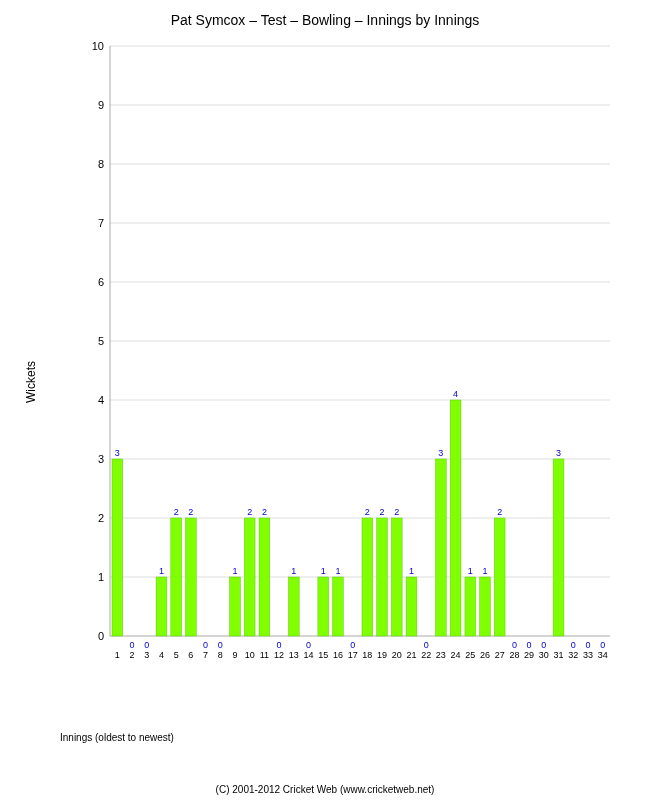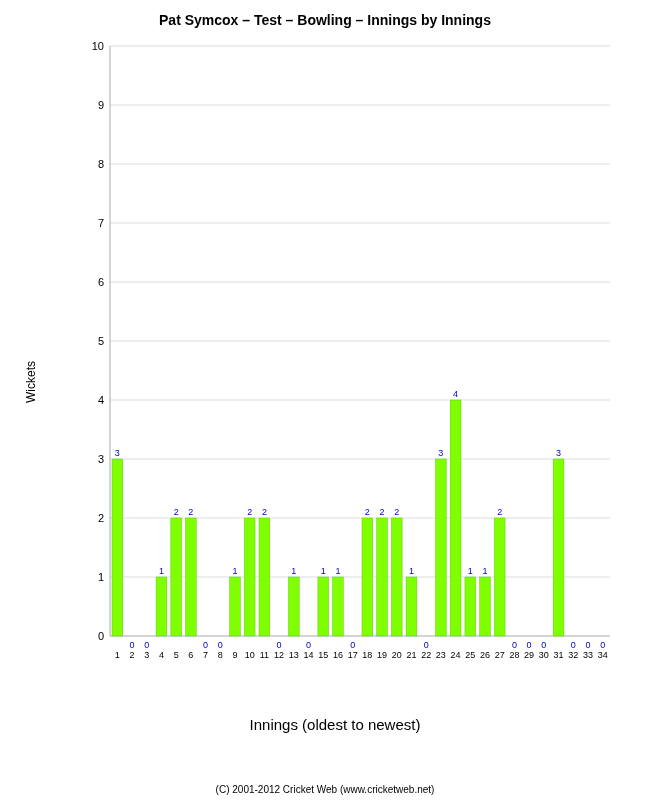--- a/index.html
+++ b/index.html
@@ -15,21 +15,20 @@
       width: 650px;
       height: 800px;
       position: relative;
       background: #fff;
     }
     .chart-title {
       text-align: center;
       font-size: 14px;
       padding: 12px 10px 8px;
       color: #000;
-      font-weight: bold;
     }
     .copyright {
       text-align: center;
       font-size: 10px;
       color: #000;
       position: absolute;
       bottom: 5px;
       left: 0;
       right: 0;
     }
@@ -167,21 +166,20 @@
           <text x="493.2352941176471" y="612" text-anchor="middle" font-size="9" fill="#0000cc">0</text>
           <text x="493.2352941176471" y="622" text-anchor="middle" font-size="9" fill="#000">32</text>
           <text x="507.94117647058823" y="612" text-anchor="middle" font-size="9" fill="#0000cc">0</text>
           <text x="507.94117647058823" y="622" text-anchor="middle" font-size="9" fill="#000">33</text>
           <text x="522.6470588235294" y="612" text-anchor="middle" font-size="9" fill="#0000cc">0</text>
           <text x="522.6470588235294" y="622" text-anchor="middle" font-size="9" fill="#000">34</text>
         </svg>
     </div>
 
     <div style="
-      text-align: center;
-      font-size: 15px;
+      font-size: 10px;
       color: #000;
-      margin-top: 0;
+      margin-top: 16px;
     ">Innings (oldest to newest)</div>
   </div>
 
   <div class="copyright">(C) 2001-2012 Cricket Web (www.cricketweb.net)</div>
 </div>
 
 </body></html>

